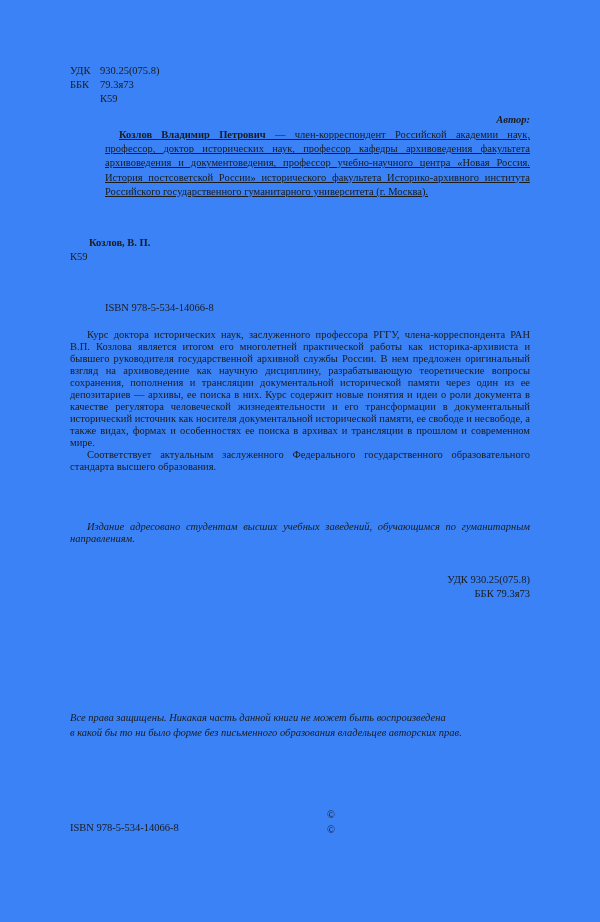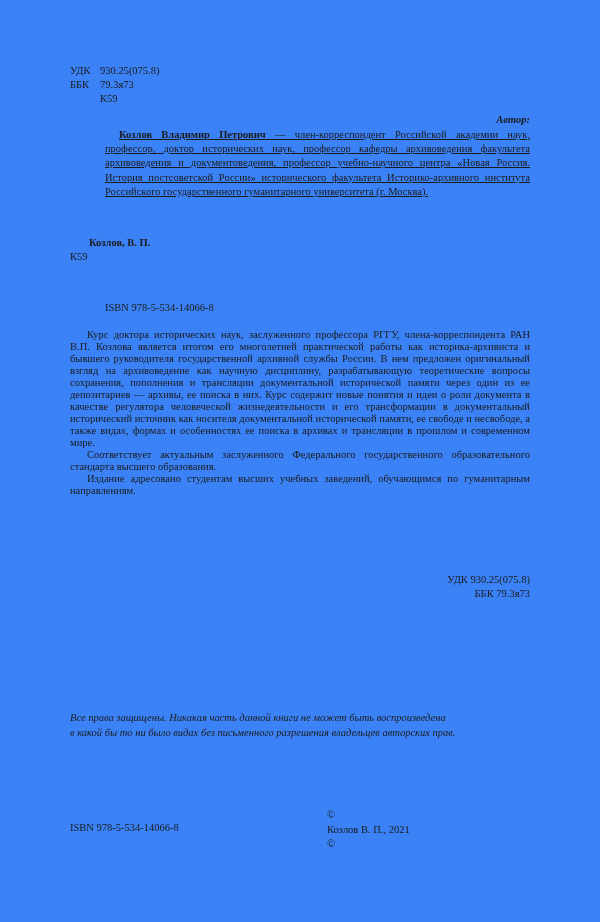--- a/index.html
+++ b/index.html
@@ -112,20 +112,22 @@
     width: 460px;
     font-size: 10.5px;
     line-height: 12px;
     text-align: justify;
   }
   .annotation p {
     margin: 0;
     text-indent: 17px;
   }
   .annotation p.ital {
+    font-style: italic;
+    margin-top: 48px;
   }
 
   
   .codes-right {
     position: absolute;
     right: 70px;
     top: 573px;
     text-align: right;
     font-size: 10.5px;
     line-height: 14.2px;
@@ -197,23 +199,23 @@
     <p class="ital">Издание адресовано студентам высших учебных заведений, обучающимся по  гуманитарным направлениям.</p>
   </div>
 
   <div class="codes-right">
     <div>УДК 930.25(075.8)</div>
     <div>ББК 79.3я73</div>
   </div>
 
   <div class="rights">
     <span>Все права защищены. Никакая часть данной книги не может быть воспроизведена</span>
-    <span>в какой бы то ни было видах без письменного разрешения владельцев авторских прав.</span>
+    <span>в какой бы то ни было форме без письменного образования владельцев авторских прав.</span>
   </div>
 
   <div class="isbn-bottom">ISBN 978-5-534-14066-8</div>
 
   <div class="copyright">
-    <span><span class="sym">©</span><span>Козлов В. П., 2021</span></span>
     <span><span class="sym">©</span></span>
+    <span><span class="sym">©</span></span>
   </div>
 
 </div>
 
 </body></html>

